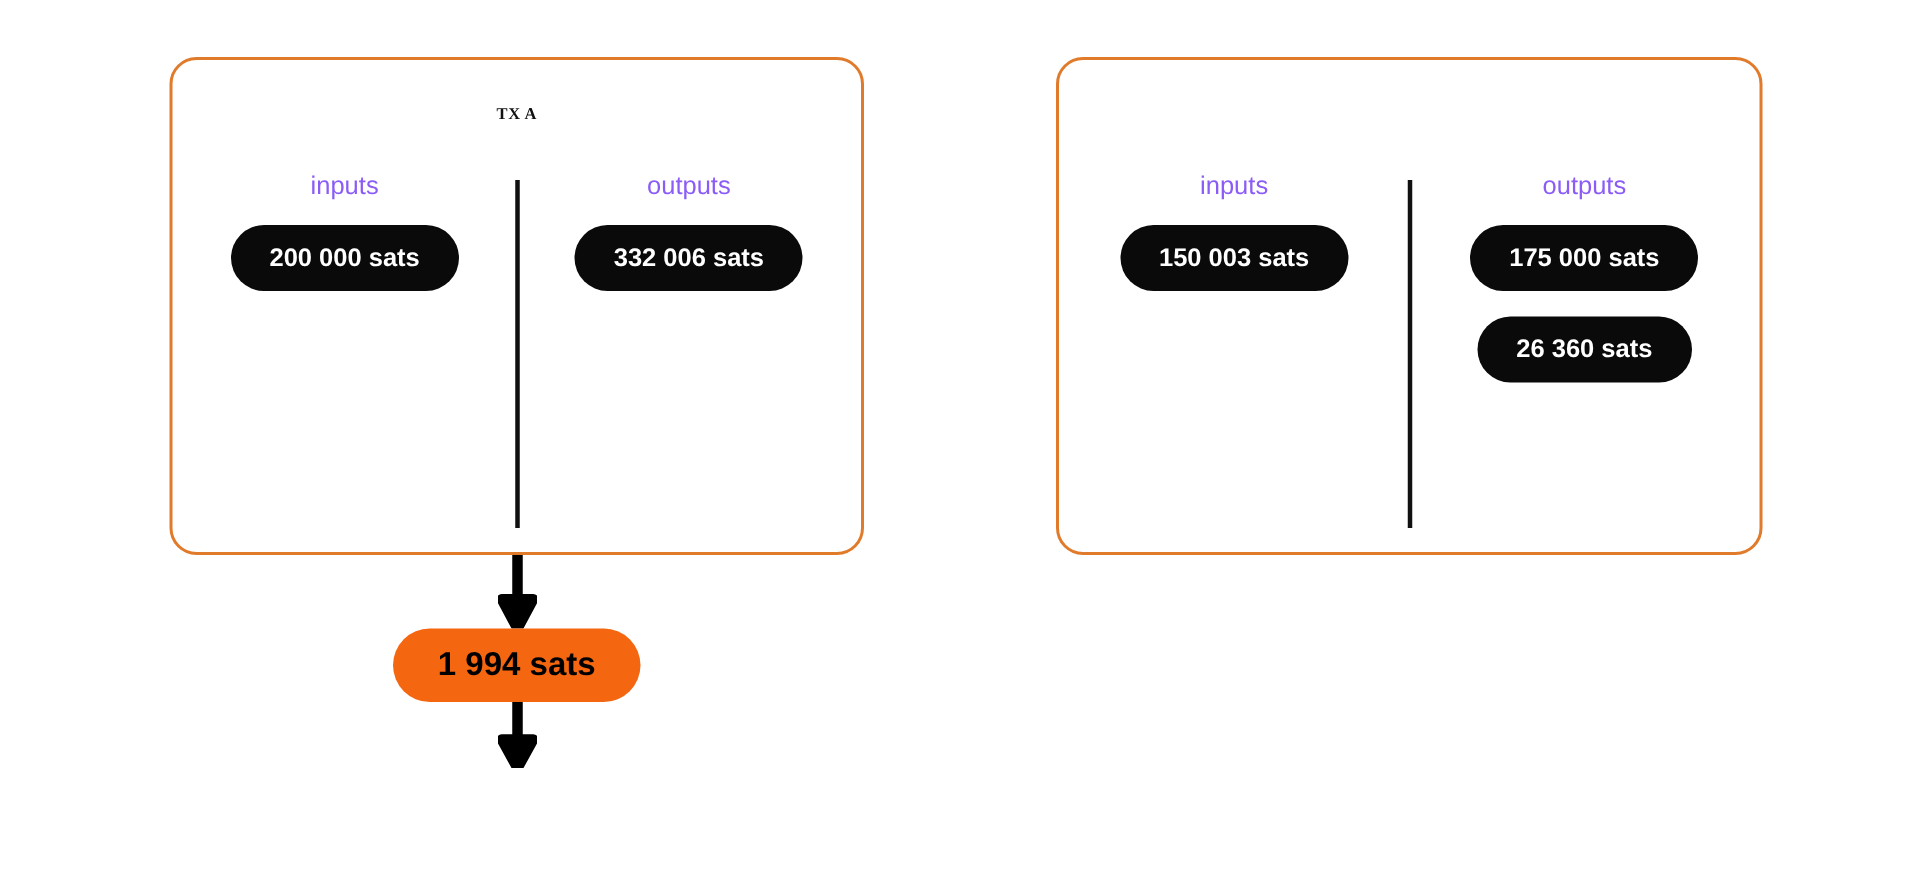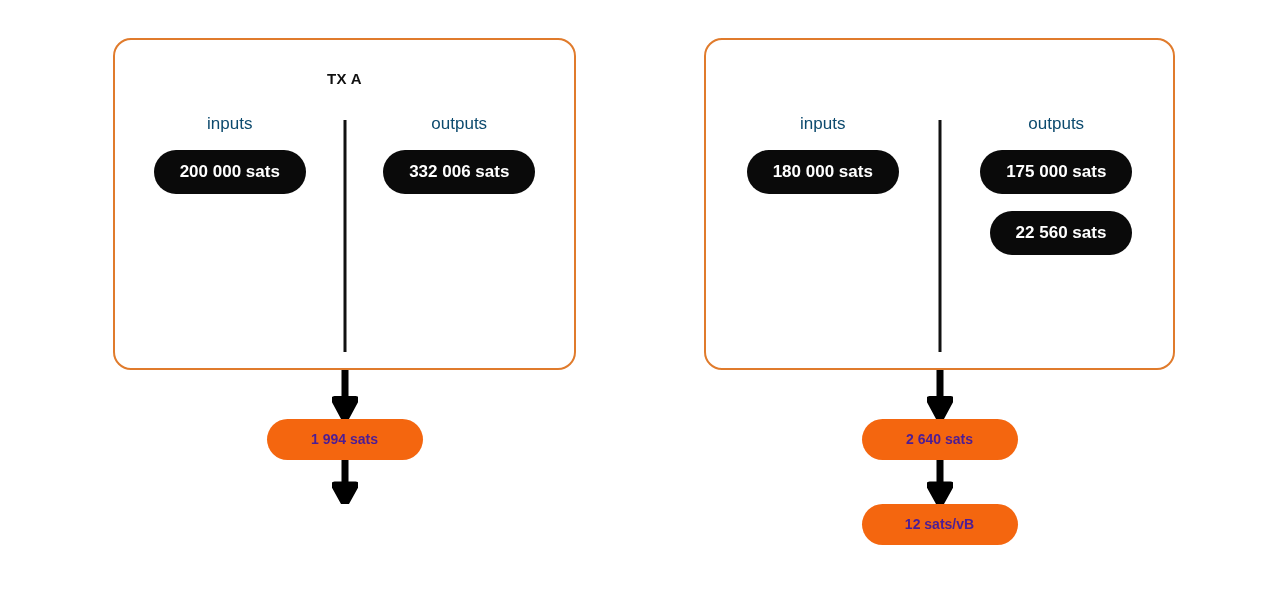--- a/index.html
+++ b/index.html
@@ -42,24 +42,25 @@
     border-radius: 18px;
     background: #ffffff;
   }
 
   .tx-title {
     position: absolute;
     top: 30px;
     left: 0;
     right: 0;
     text-align: center;
-    font-size: 15px;
+    font-size: 11px;
     font-weight: bold;
     letter-spacing: 0.4px;
     color: #111111;
+    font-family: Liberation Serif, serif;
   }
 
   
   .divider {
     position: absolute;
     top: 80px;
     left: 50%;
     transform: translateX(-50%);
     width: 3px;
     height: 232px;
@@ -77,29 +78,29 @@
   }
   .column {
     flex: 1 1 50%;
     display: flex;
     flex-direction: column;
     align-items: center;
   }
   .column-label {
     font-size: 17px;
     font-weight: normal;
-    color: #0c4a6e;
+    color: #8b5cf6;
     margin-bottom: 18px;
     line-height: 1;
   }
 
   .pill-list {
     display: flex;
     flex-direction: column;
-    align-items: flex-end;
+    align-items: center;
     gap: 17px;
   }
 
   .pill-black {
     background: #0a0a0a;
     color: #ffffff;
     font-size: 17px;
     font-weight: bold;
     border-radius: 999px;
     padding: 13px 26px 14px 26px;
@@ -123,22 +124,22 @@
     width: 26px;
     height: 49px;
     display: block;
   }
   .arrow.short {
     height: 44px;
   }
 
   .pill-orange {
     background: #F4660F;
-    color: #4c1d95;
-    font-size: 14px;
+    color: #000000;
+    font-size: 22px;
     font-weight: bold;
     border-radius: 999px;
     padding: 13px 30px 14px 30px;
     line-height: 1;
     white-space: nowrap;
     text-align: center;
     min-width: 96px;
     box-sizing: content-box;
   }
 </style>
@@ -189,41 +190,31 @@
 
     <div class="tx-box">
 
       <div class="divider"></div>
 
       <div class="columns">
 
         <div class="column">
           <div class="column-label">inputs</div>
           <div class="pill-list">
-            <div class="pill-black">180 000 sats</div>
+            <div class="pill-black">150 003 sats</div>
           </div>
         </div>
 
         <div class="column">
           <div class="column-label">outputs</div>
           <div class="pill-list">
             <div class="pill-black">175 000 sats</div>
-            <div class="pill-black">22 560 sats</div>
+            <div class="pill-black">26 360 sats</div>
           </div>
         </div>
 
       </div>
     </div>
 
-    <div class="flow">
-      <svg class="arrow" viewBox="0 0 26 49">
-        <path d="M13 0 L13 31 M13 49 L2.5 29.5 L23.5 29.5 Z" fill="#000000" stroke="#000000" stroke-width="7" stroke-linejoin="round"></path>
-      </svg>
-      <div class="pill-orange">2 640 sats</div>
-      <svg class="arrow short" viewBox="0 0 26 44">
-        <path d="M13 0 L13 27 M13 44 L2.5 25 L23.5 25 Z" fill="#000000" stroke="#000000" stroke-width="7" stroke-linejoin="round"></path>
-      </svg>
-      <div class="pill-orange">12 sats/vB</div>
-    </div>
 
   </div>
 
 </div>
 
 </body></html>

